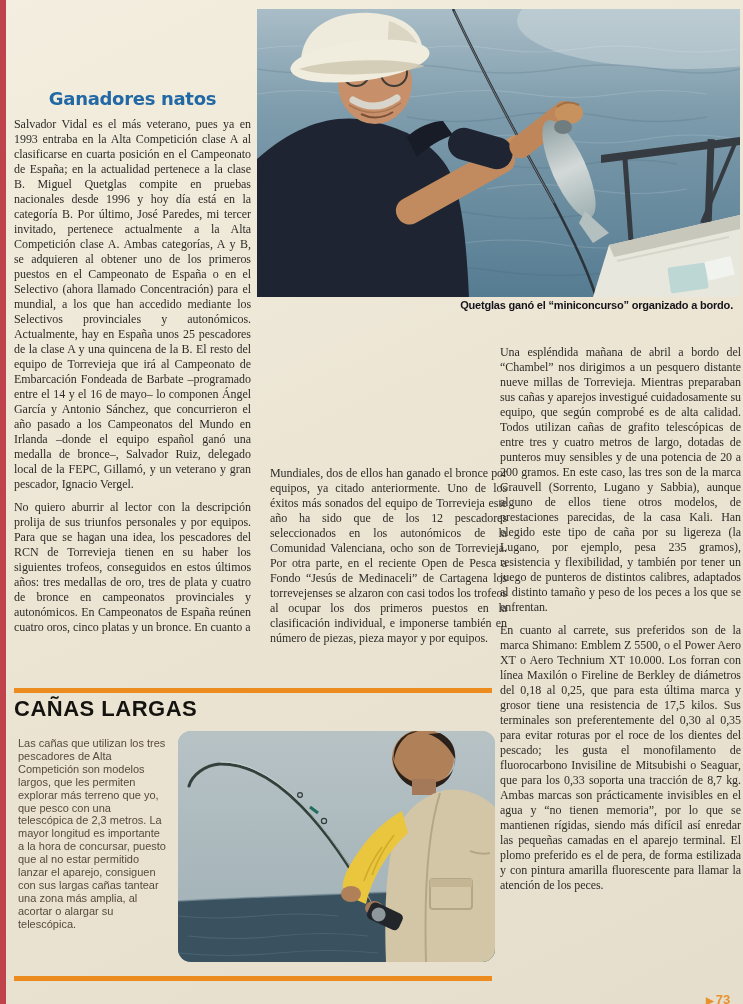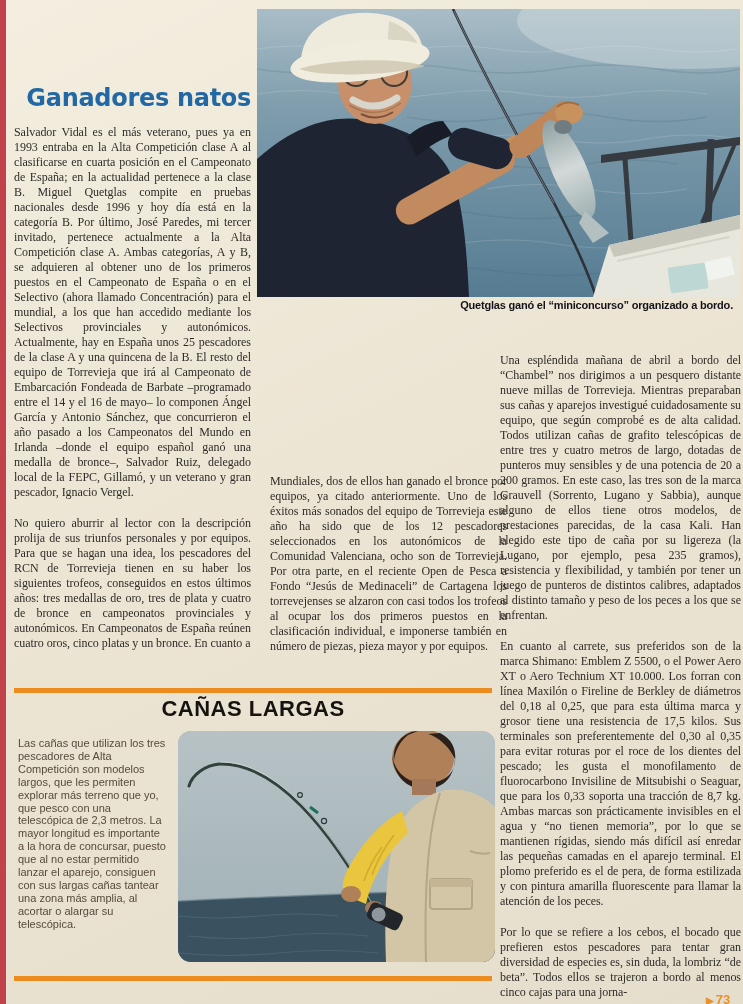--- a/index.html
+++ b/index.html
@@ -4,42 +4,42 @@
 <style>
   html,body{margin:0;padding:0;}
   body{
     width:743px;height:1004px;position:relative;overflow:hidden;
     background:linear-gradient(155deg,#f3eedf 0%,#ece5d4 45%,#e6decc 100%);
     font-family:"Liberation Serif",serif;color:#2e2c28;
   }
   .red-stripe{position:absolute;left:0;top:0;width:6px;height:1004px;background:#c0424a;}
   
   .col{position:absolute;text-align:justify;font-size:12px;line-height:15px;letter-spacing:-0.05px;}
-  .col p{margin:16px 0 0 0;}
+  .col p{margin:8px 0 0 0;}
   .col-left{left:14px;top:88px;width:237px;}
   .col-mid{left:270px;top:458px;width:237px;}
   .col-right{left:500px;top:337px;width:241px;height:667px;overflow:hidden;}
   h2.sec{
     font-family:"DejaVu Sans","Liberation Sans",sans-serif;font-weight:bold;
-    font-size:24px;line-height:21px;color:#2268a4;margin:0 0 3px 0;letter-spacing:-0.3px;
-    text-align:right;
+    font-size:18px;line-height:21px;color:#2268a4;margin:0 0 3px 0;letter-spacing:-0.3px;
+    text-align:center;
   }
   
   .photo-top{position:absolute;left:257px;top:9px;width:483px;height:288px;overflow:hidden;background:#7e9cac;}
   .caption{
     position:absolute;left:253px;top:299px;width:480px;
     font-family:"Liberation Sans",sans-serif;font-weight:bold;font-size:11px;letter-spacing:-0.2px;color:#15131a;
     text-align:right;
   }
   
   .bar{position:absolute;left:14px;width:478px;height:5px;background:#ec8b1e;}
   .bar-top{top:688px;}
   .bar-bottom{top:976px;}
   .box-title{
-    position:absolute;left:14px;top:696px;width:478px;text-align:center;
+    position:absolute;left:14px;top:696px;width:478px;text-align:left;
     font-family:"Liberation Sans",sans-serif;font-weight:bold;font-size:22px;letter-spacing:0.5px;color:#151310;
   }
   .box-note{
     position:absolute;left:18px;top:737px;width:160px;
     font-family:"Liberation Sans",sans-serif;font-size:11px;line-height:12.9px;color:#564a3c;
     white-space:pre;
   }
   .photo-box{position:absolute;left:178px;top:731px;width:317px;height:231px;border-radius:13px;overflow:hidden;background:#a9b8bd;}
   
   .page-marker{
@@ -156,21 +156,20 @@
   <p>No quiero aburrir al lector con la descripción prolija de sus triunfos personales y por equipos. Para que se hagan una idea, los pescadores del RCN de Torrevieja tienen en su haber los siguientes trofeos, conseguidos en estos últimos años: tres medallas de oro, tres de plata y cuatro de bronce en campeonatos provinciales y autonómicos. En Campeonatos de España reúnen cuatro oros, cinco platas y un bronce. En cuanto a</p>
 </div>
 
 <div class="col col-mid">
   <p>Mundiales, dos de ellos han ganado el bronce por equipos, ya citado anteriormente. Uno de los éxitos más sonados del equipo de Torrevieja este año ha sido que de los 12 pescadores seleccionados en los autonómicos de la Comunidad Valenciana, ocho son de Torrevieja. Por otra parte, en el reciente Open de Pesca a Fondo “Jesús de Medinaceli” de Cartagena los torrevejenses se alzaron con casi todos los trofeos al ocupar los dos primeros puestos en la clasificación individual, e imponerse también en número de piezas, pieza mayor y por equipos.</p>
 </div>
 
 <div class="col col-right">
   <p>Una espléndida mañana de abril a bordo del “Chambel” nos dirigimos a un pesquero distante nueve millas de Torrevieja. Mientras preparaban sus cañas y aparejos investigué cuidadosamente su equipo, que según comprobé es de alta calidad. Todos utilizan cañas de grafito telescópicas de entre tres y cuatro metros de largo, dotadas de punteros muy sensibles y de una potencia de 20 a 200 gramos. En este caso, las tres son de la marca Grauvell (Sorrento, Lugano y Sabbia), aunque alguno de ellos tiene otros modelos, de prestaciones parecidas, de la casa Kali. Han elegido este tipo de caña por su ligereza (la Lugano, por ejemplo, pesa 235 gramos), resistencia y flexibilidad, y también por tener un juego de punteros de distintos calibres, adaptados al distinto tamaño y peso de los peces a los que se enfrentan.</p>
   <p>En cuanto al carrete, sus preferidos son de la marca Shimano: Emblem Z 5500, o el Power Aero XT o Aero Technium XT 10.000. Los forran con línea Maxilón o Fireline de Berkley de diámetros del 0,18 al 0,25, que para esta última marca y grosor tiene una resistencia de 17,5 kilos. Sus terminales son preferentemente del 0,30 al 0,35 para evitar roturas por el roce de los dientes del pescado; les gusta el monofilamento de fluorocarbono Invisiline de Mitsubishi o Seaguar, que para los 0,33 soporta una tracción de 8,7 kg. Ambas marcas son prácticamente invisibles en el agua y “no tienen memoria”, por lo que se mantienen rígidas, siendo más difícil así enredar las pequeñas camadas en el aparejo terminal. El plomo preferido es el de pera, de forma estilizada y con pintura amarilla fluorescente para llamar la atención de los peces.</p>
-  <p>Por lo que se refiere a los cebos, el bocado que prefieren estos pescadores para tentar gran diversidad de especies es, sin duda, la lombriz “de beta”. Todos ellos se trajeron a bordo al menos cinco cajas para una jorna-</p>
 </div>
 
 <div class="bar bar-top"></div>
 <div class="box-title">CAÑAS LARGAS</div>
 <div class="box-note">Las cañas que utilizan los tres
 pescadores de Alta
 Competición son modelos
 largos, que les permiten
 explorar más terreno que yo,
 que pesco con una

